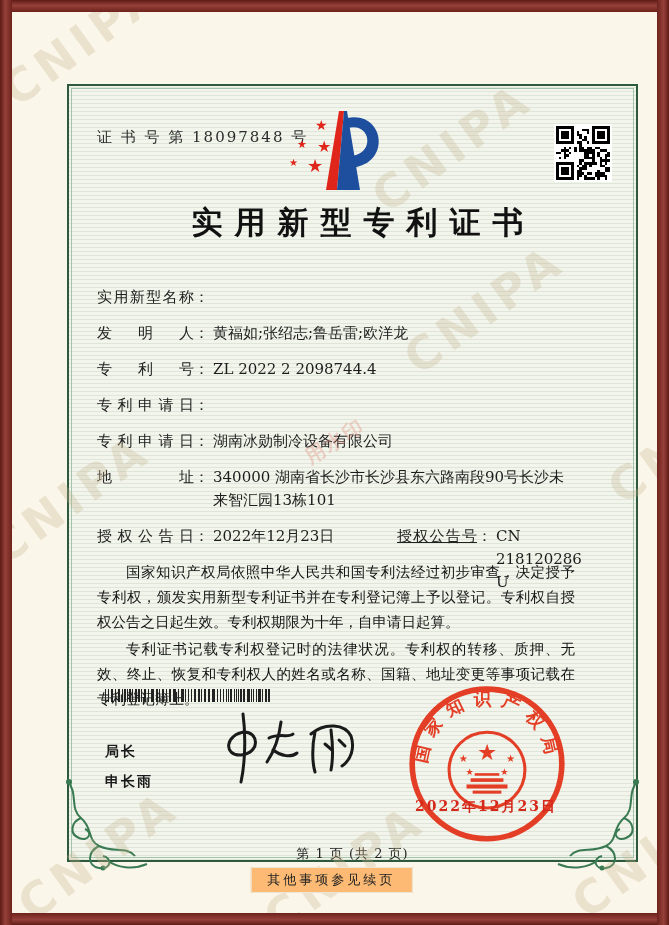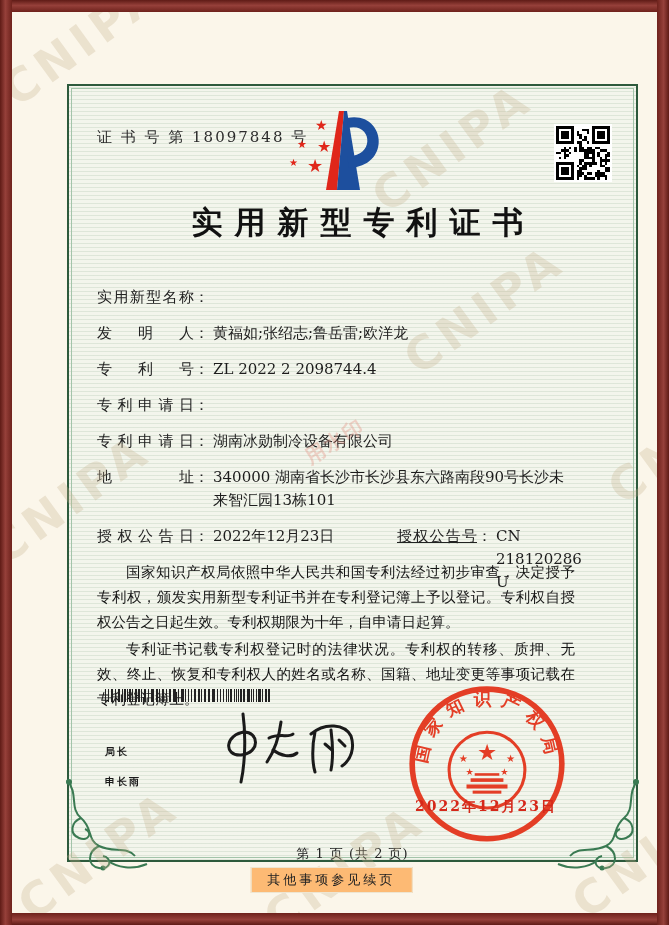--- a/index.html
+++ b/index.html
@@ -52,22 +52,22 @@
   }
   .colon{flex:0 0 auto;margin-right:4px;color:#222;}
   .fvalue{flex:1 1 auto;}
   .grant-row{position:relative;display:flex;line-height:23px;margin-bottom:9px;}
   .grant-right{position:absolute;left:300px;top:0;display:flex;}
   .grant-right .flabel{width:80px;flex:0 0 80px;text-decoration:underline;}
   .paras{margin-top:12px;font-size:14.5px;line-height:25px;color:#141414;text-align:justify;}
   .paras p{margin:0 0 2px 0;text-indent:2em;}
   .barcode{position:absolute;left:36px;top:603px;width:166px;height:13px;}
   .barcode svg{display:block;width:100%;height:100%;shape-rendering:crispEdges;}
-  .signer{position:absolute;left:36px;top:651px;font-family:Liberation Sans, sans-serif;
-    font-size:10px;color:#1a1a1a;font-weight:bold;line-height:30px;letter-spacing:2px;}
+  .signer{position:absolute;left:36px;top:651px;font-family:Liberation Serif, serif;
+    font-size:14px;color:#1a1a1a;font-weight:bold;line-height:30px;letter-spacing:2px;}
   .signature{position:absolute;left:146px;top:620px;width:160px;height:85px;z-index:3;}
   .seal{position:absolute;left:336px;top:598px;width:164px;height:164px;z-index:4;opacity:.93;}
   .seal-date{
     position:absolute;left:346px;top:712px;z-index:5;
     color:#d5281a;font-size:14px;font-weight:bold;letter-spacing:2px;white-space:nowrap;
   }
   .pagefoot{position:absolute;left:0;top:751px;width:100%;text-align:center;font-size:13px;color:#222;letter-spacing:1px;margin-top:8px;}
   .flourish{position:absolute;bottom:-14px;width:96px;height:100px;z-index:3;pointer-events:none;}
   .flourish-left{left:-12px;}
   .flourish-right{right:-12px;transform:scaleX(-1);}

